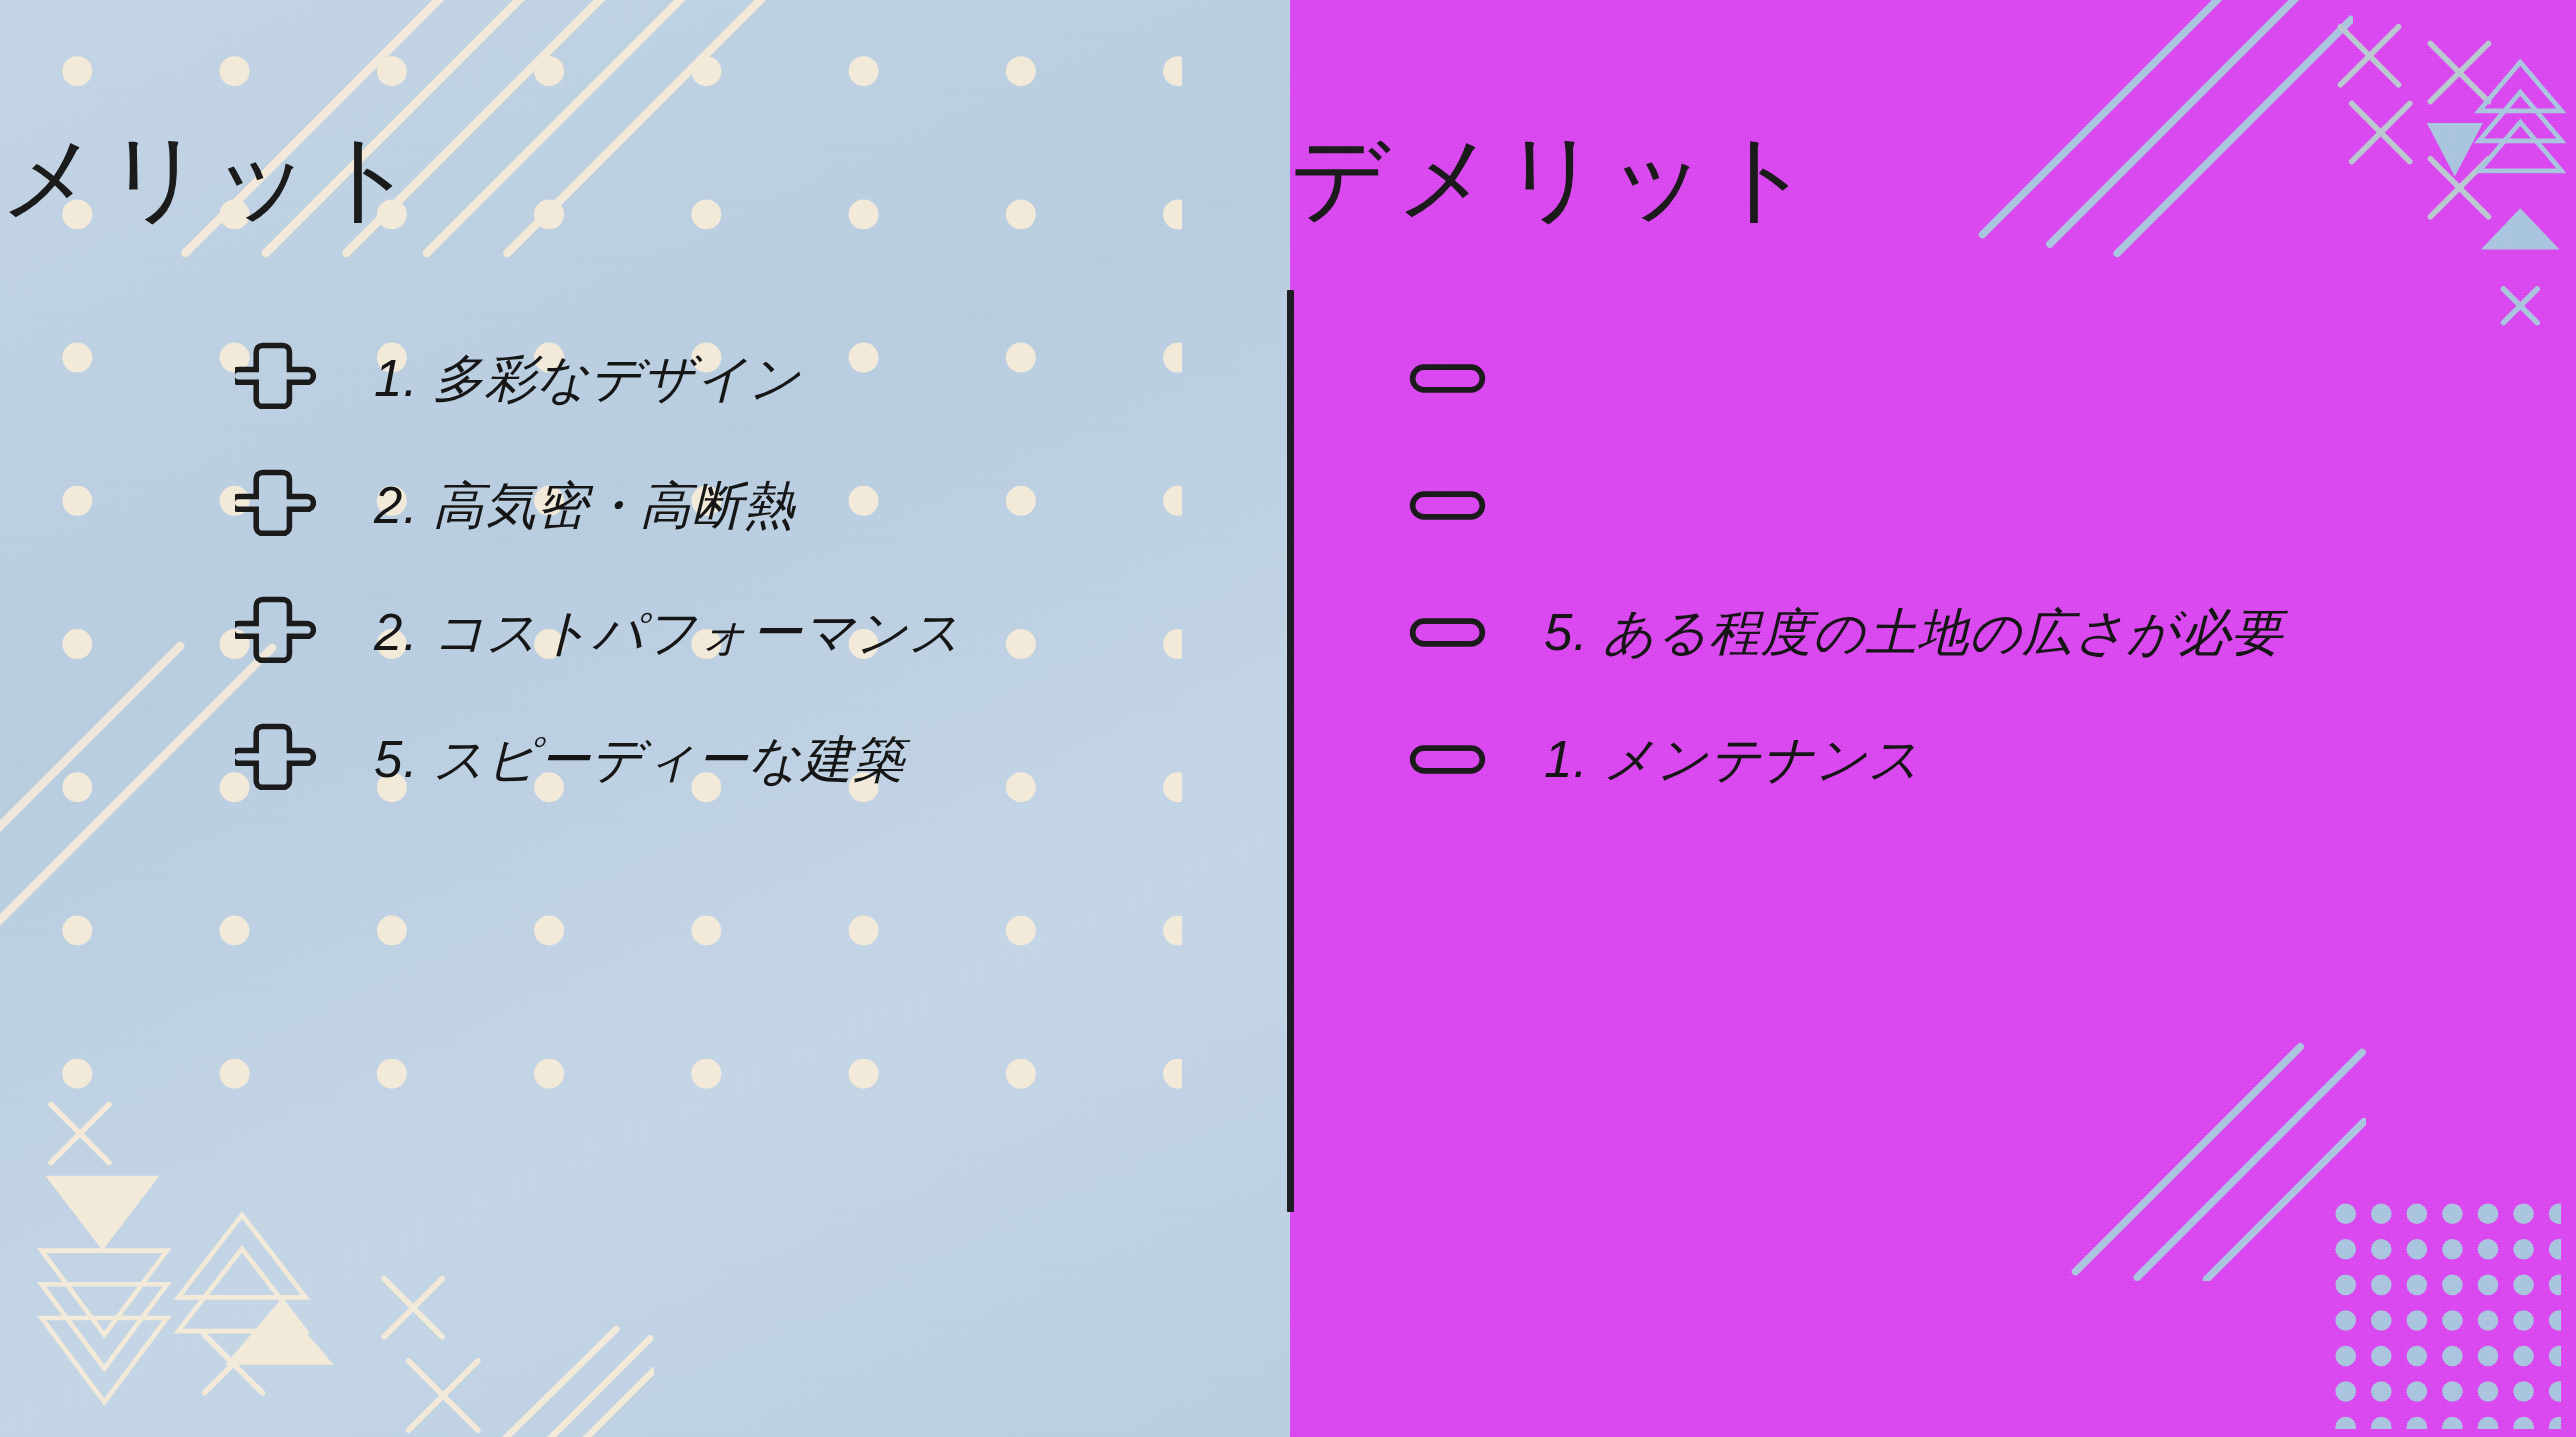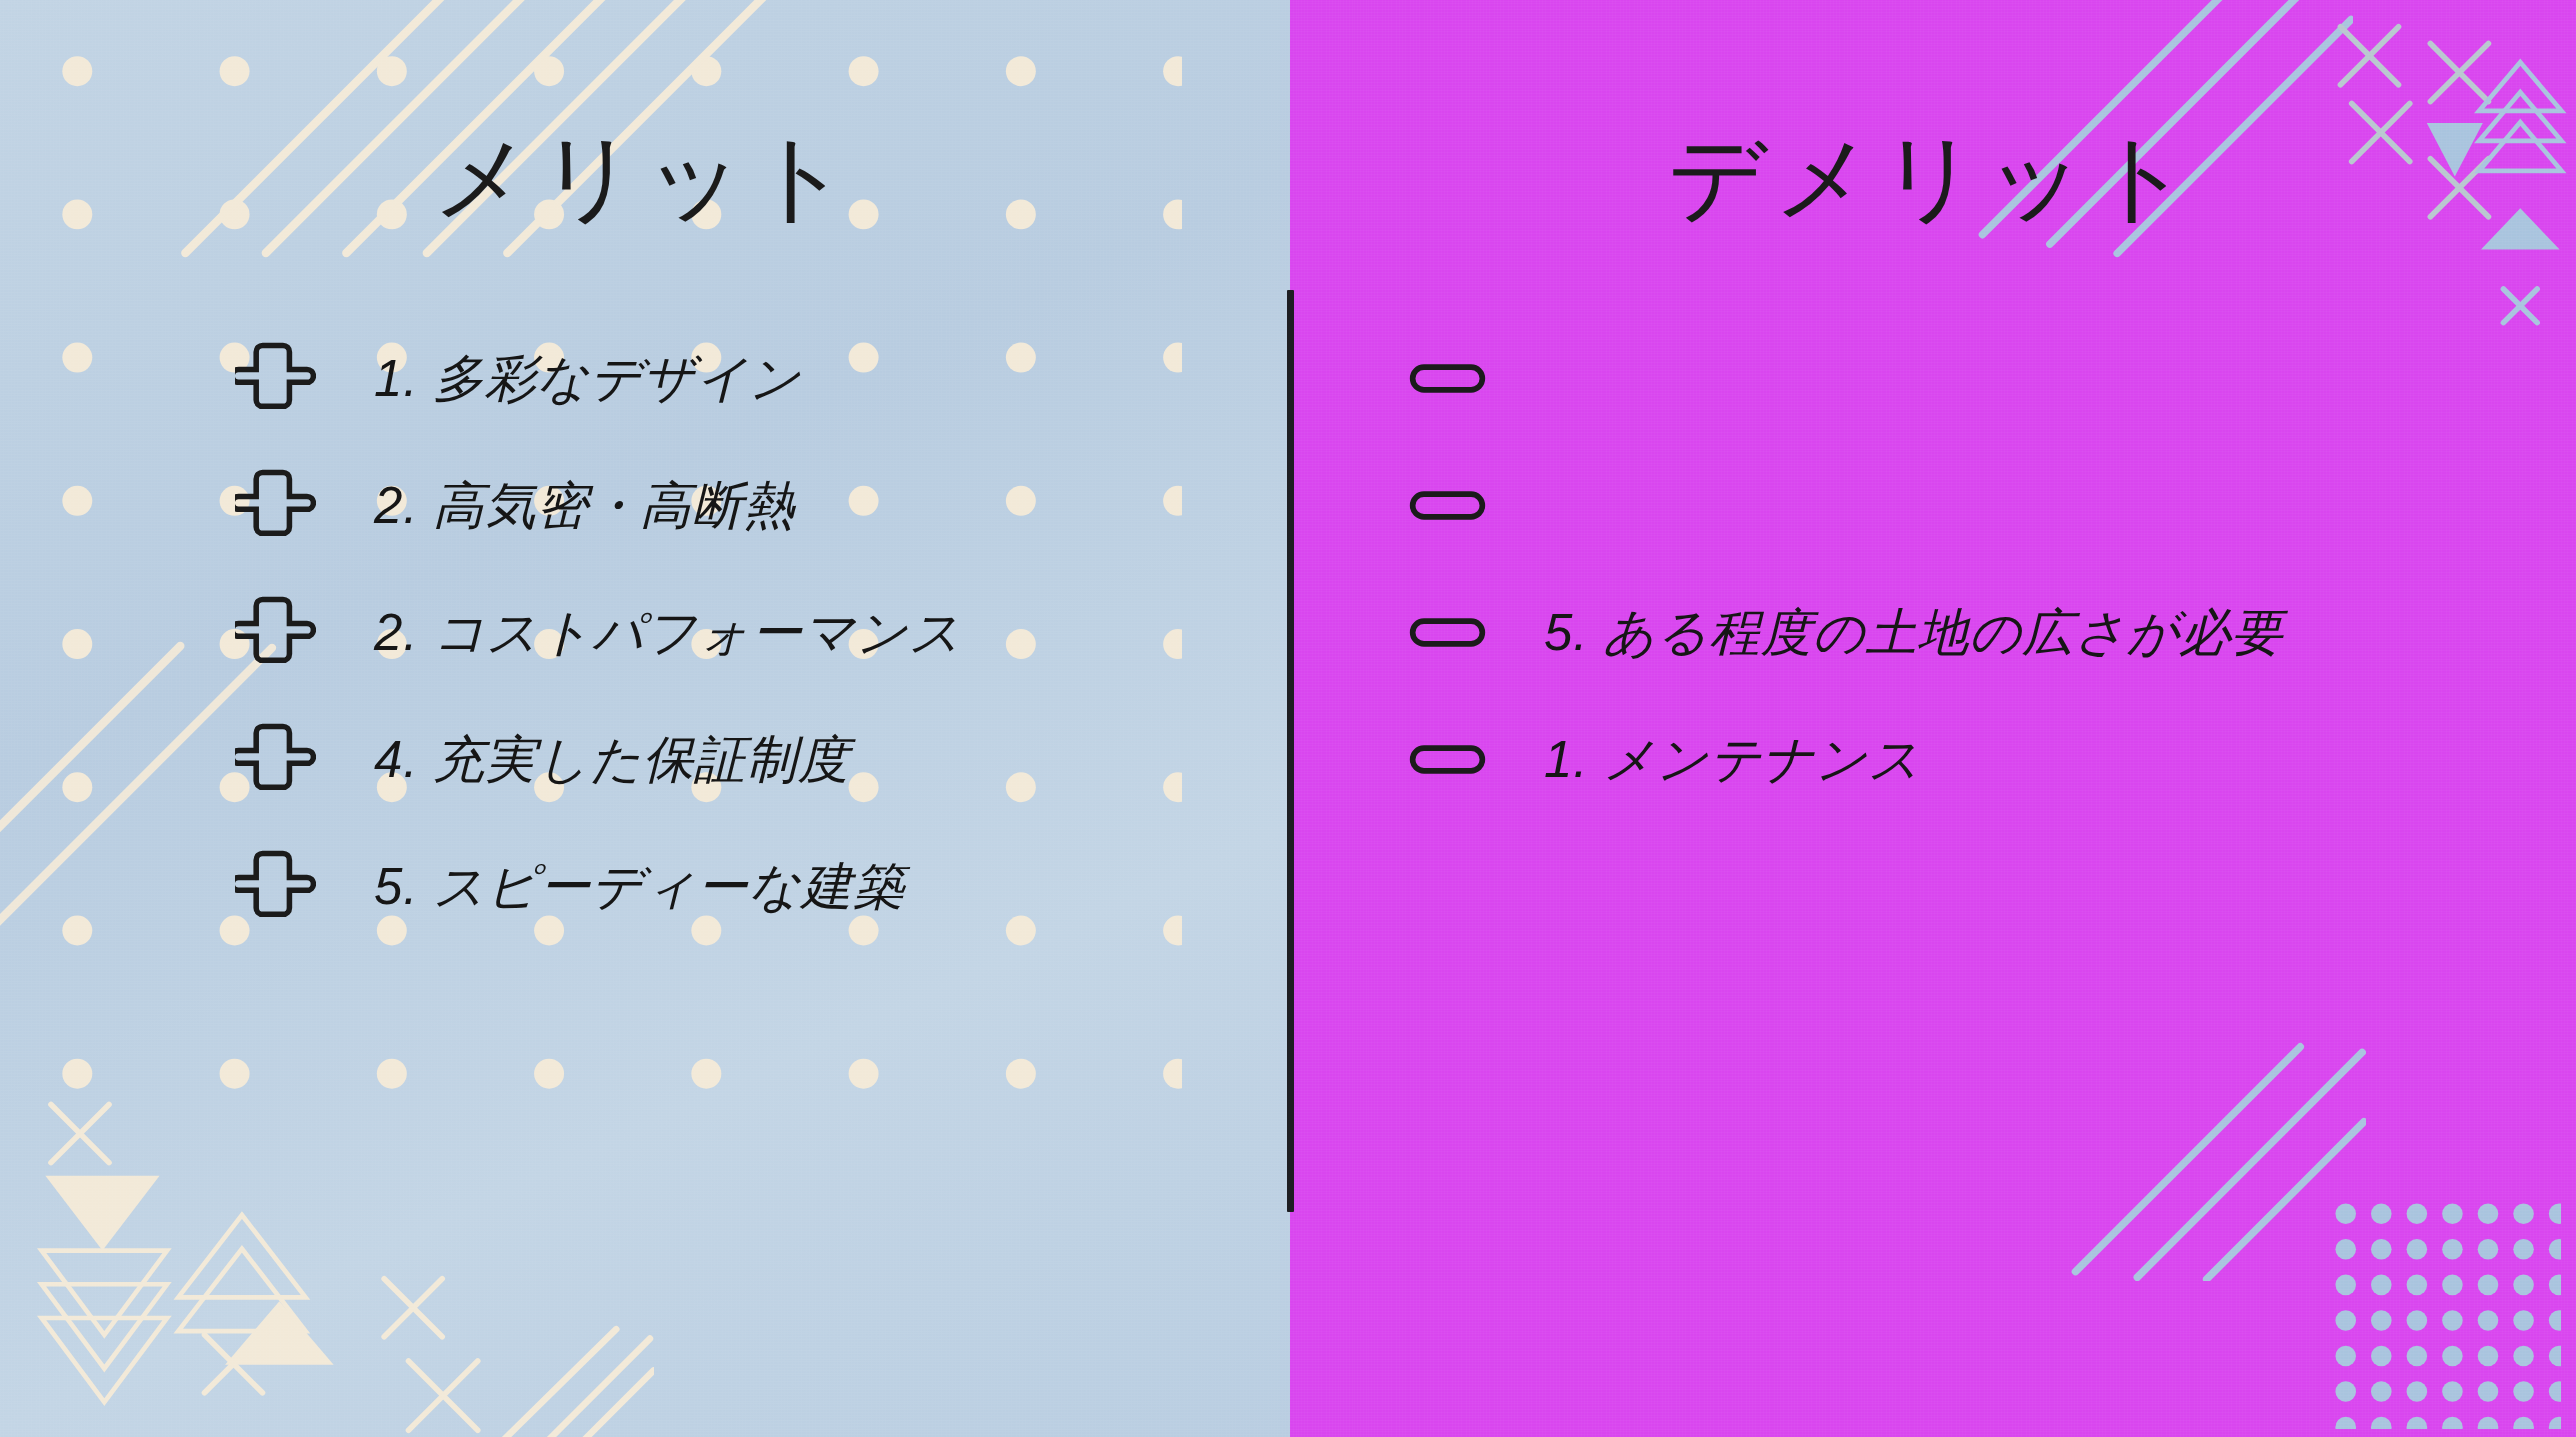--- a/index.html
+++ b/index.html
@@ -38,21 +38,21 @@
 
   
   .content{position:relative;z-index:5;height:100%;display:flex;flex-direction:column;}
 
   .title{
     font-family:"Liberation Sans","DejaVu Sans",sans-serif;
     font-weight:400;
     font-size:97px;
     color:#1b1b1b;
     letter-spacing:.07em;
-    text-align:center;
+    text-align:left;
     margin:0;
     padding-top:122px;
     line-height:1.15;
   }
 
   .list{
     list-style:none;margin:12px;padding:0;
     margin-top:81px;
     font-style:italic;
   }
@@ -270,28 +270,20 @@
 
         <li class="row">
           <span class="mark">
             <svg class="plus-svg" width="81" height="81" viewBox="0 0 86 86">
               <path d="M32 6 h22 a7 7 0 0 1 7 7 v19 h19 a7 7 0 0 1 7 7 v0 a7 7 0 0 1 -7 7 h-19 v19 a7 7 0 0 1 -7 7 h-22 a7 7 0 0 1 -7 -7 v-19 h-19 a7 7 0 0 1 -7 -7 v0 a7 7 0 0 1 7 -7 h19 v-19 a7 7 0 0 1 7 -7 z" transform="translate(-2,2) scale(0.98)" fill="none" stroke="#1b1b1b" stroke-width="6"></path>
             </svg>
           </span>
           <span class="txt">2. コストパフォーマンス</span>
         </li>
 
-        <li class="row">
-          <span class="mark">
-            <svg class="plus-svg" width="81" height="81" viewBox="0 0 86 86">
-              <path d="M32 6 h22 a7 7 0 0 1 7 7 v19 h19 a7 7 0 0 1 7 7 v0 a7 7 0 0 1 -7 7 h-19 v19 a7 7 0 0 1 -7 7 h-22 a7 7 0 0 1 -7 -7 v-19 h-19 a7 7 0 0 1 -7 -7 v0 a7 7 0 0 1 7 -7 h19 v-19 a7 7 0 0 1 7 -7 z" transform="translate(-2,2) scale(0.98)" fill="none" stroke="#1b1b1b" stroke-width="6"></path>
-            </svg>
-          </span>
-          <span class="txt">4. 充実した保証制度</span>
-        </li>
 
         <li class="row">
           <span class="mark">
             <svg class="plus-svg" width="81" height="81" viewBox="0 0 86 86">
               <path d="M32 6 h22 a7 7 0 0 1 7 7 v19 h19 a7 7 0 0 1 7 7 v0 a7 7 0 0 1 -7 7 h-19 v19 a7 7 0 0 1 -7 7 h-22 a7 7 0 0 1 -7 -7 v-19 h-19 a7 7 0 0 1 -7 -7 v0 a7 7 0 0 1 7 -7 h19 v-19 a7 7 0 0 1 7 -7 z" transform="translate(-2,2) scale(0.98)" fill="none" stroke="#1b1b1b" stroke-width="6"></path>
             </svg>
           </span>
           <span class="txt">5. スピーディーな建築</span>
         </li>
       </ul>

